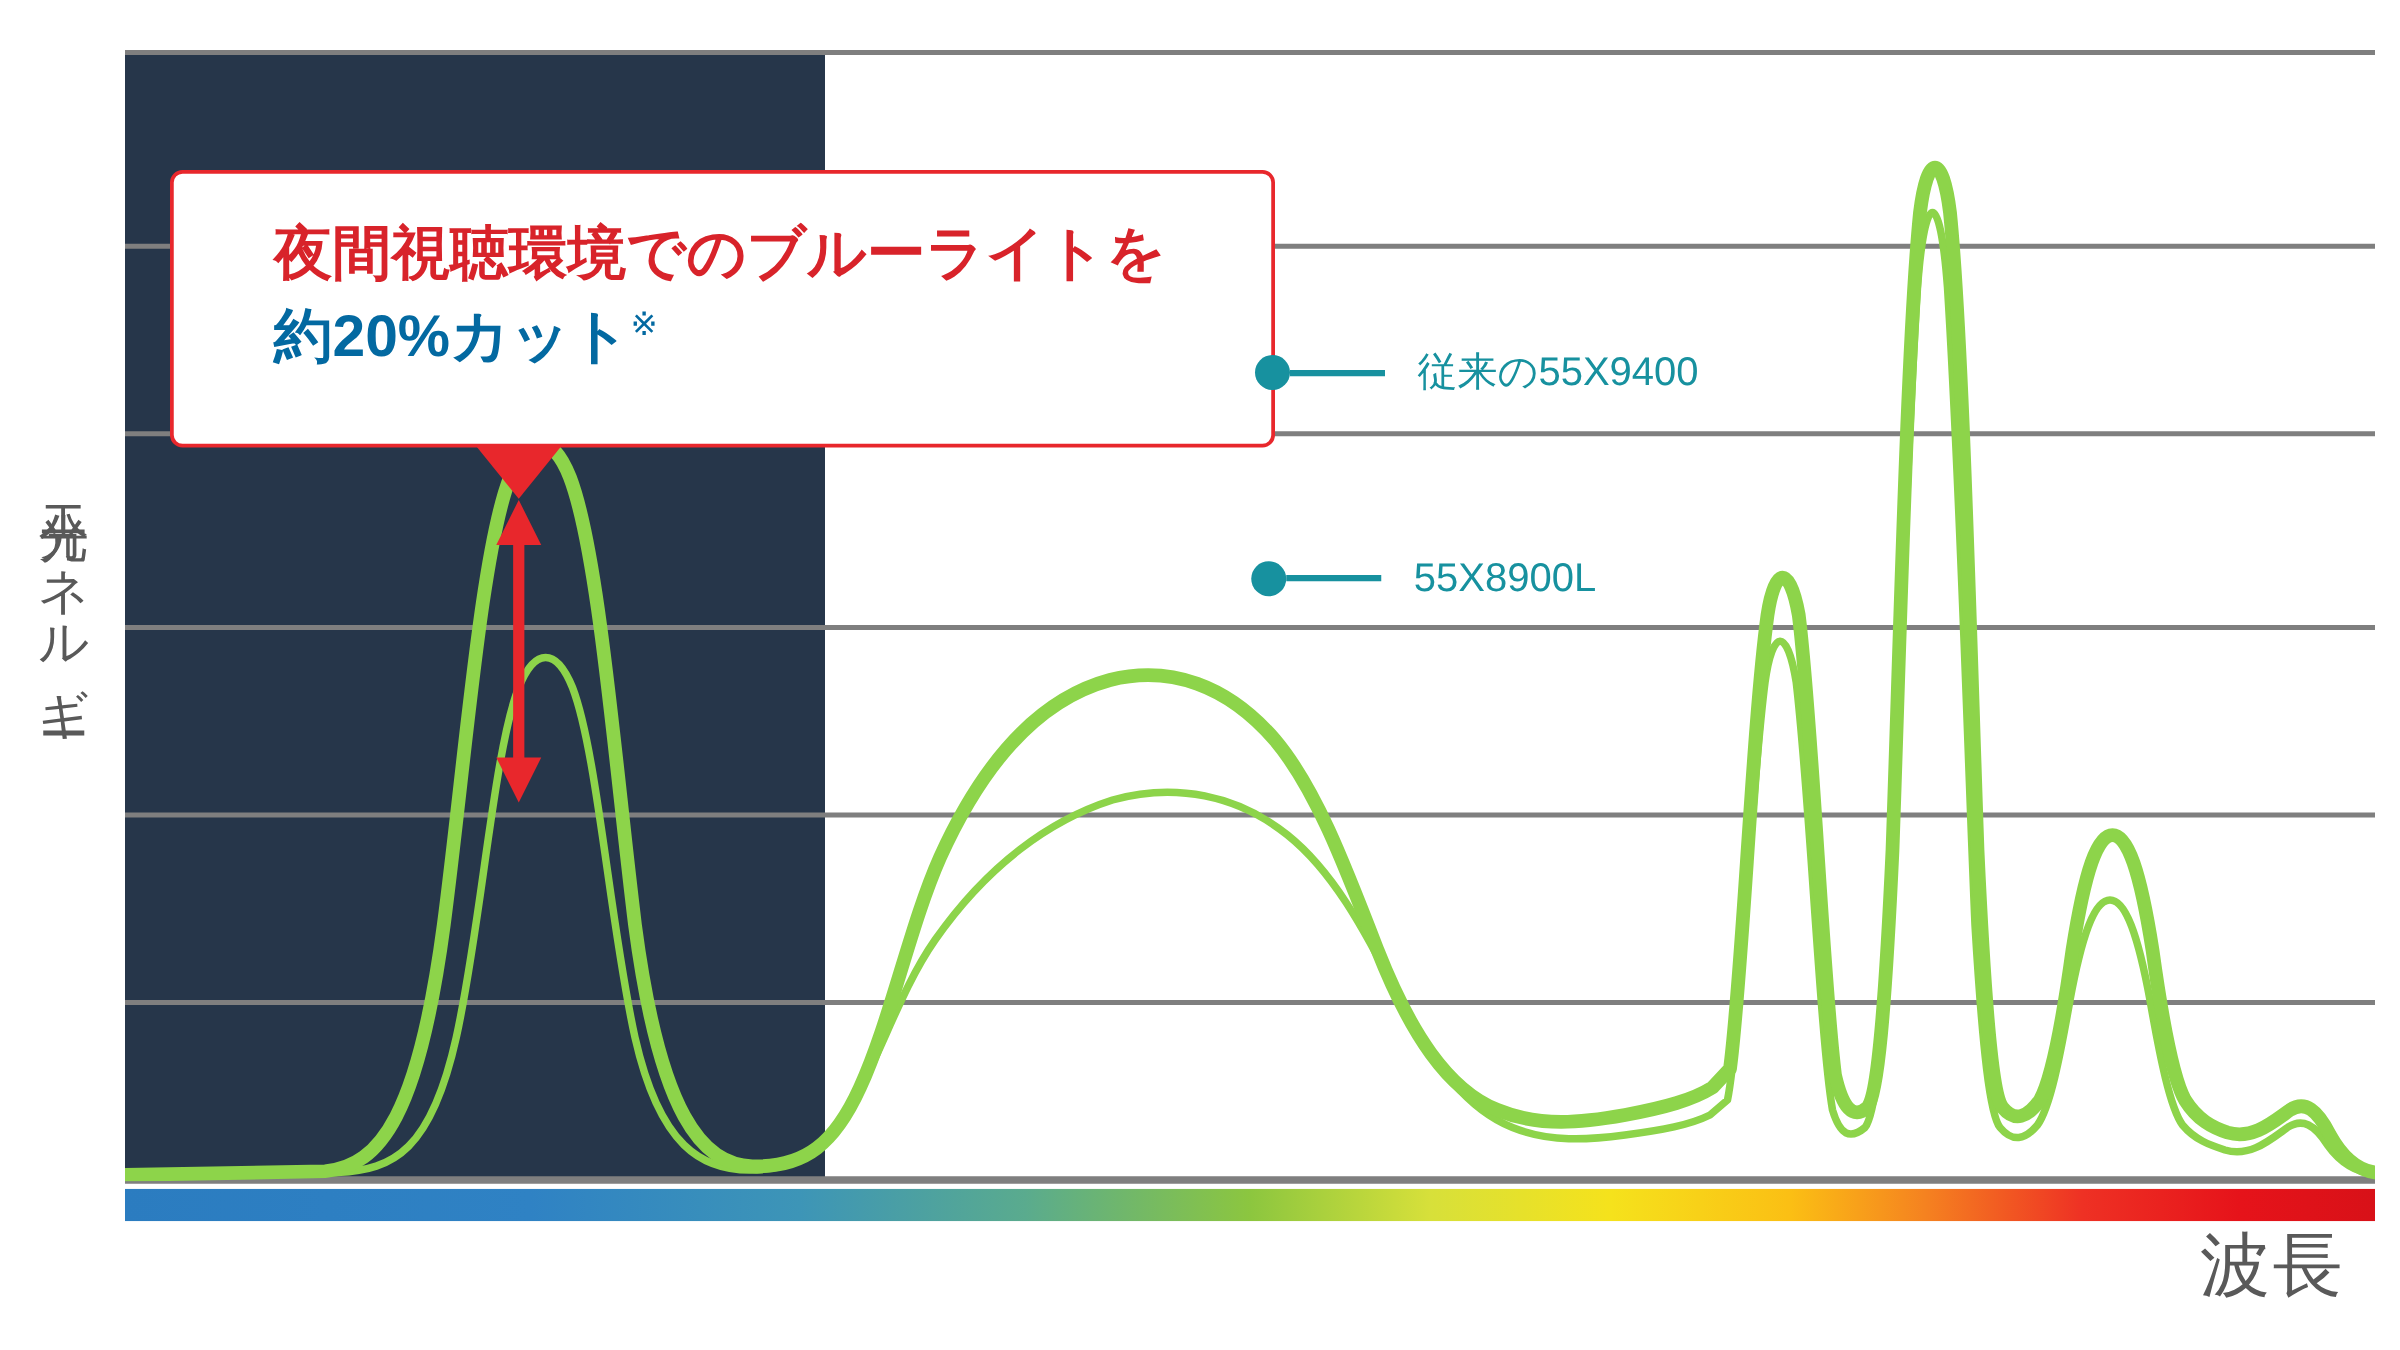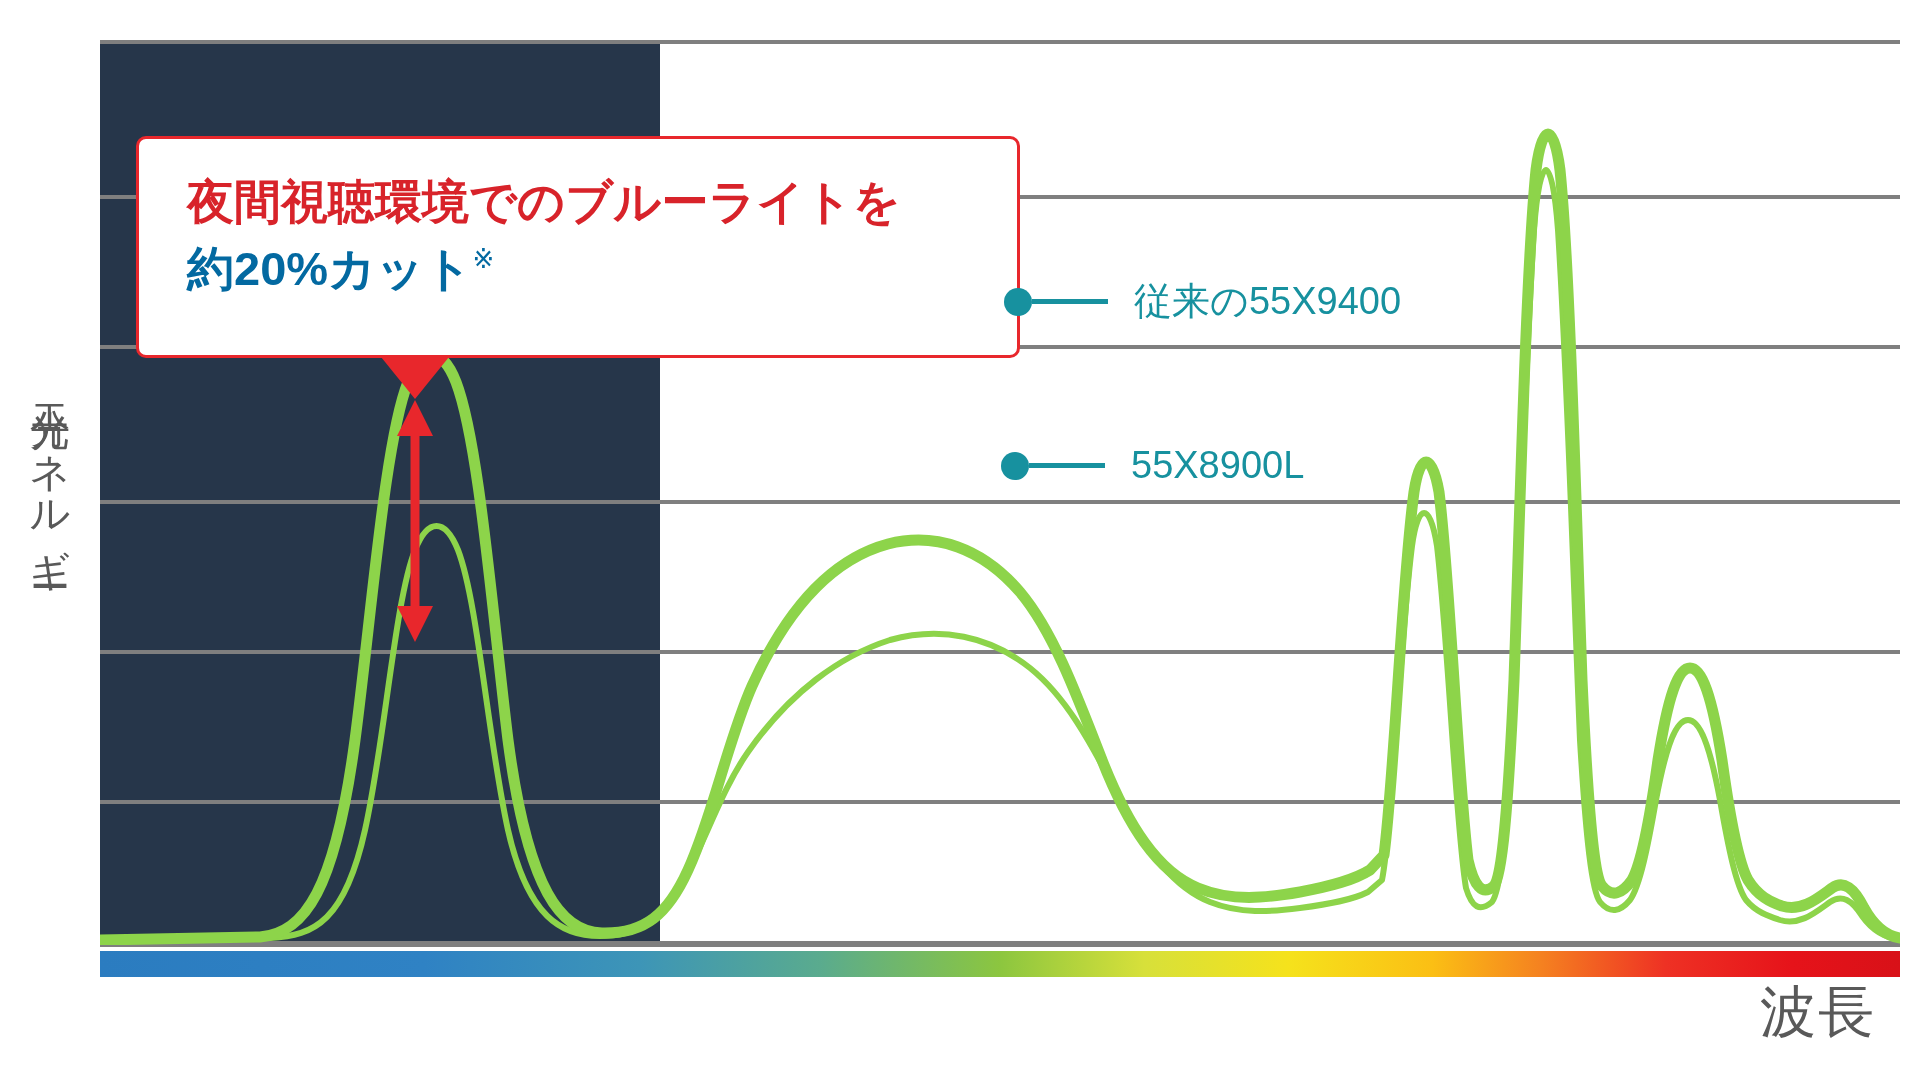--- a/index.html
+++ b/index.html
@@ -84,20 +84,21 @@
     border-radius: 10px;
     padding: 30px 0 0 48px;
   }
   #callout .line {
     color: #d8232a;
     font-size: 47px;
     font-weight: bold;
     line-height: 1.42;
     white-space: nowrap;
     letter-spacing: 0px;
+    margin-left: 32px;
   }
   #callout .aster {
     font-size: 26px;
     font-weight: normal;
     vertical-align: super;
     letter-spacing: 0;
   }
   #tail {
     position: absolute;
     left: 381px; top: 357px;
@@ -124,21 +125,21 @@
     flex: 0 0 auto;
   }
   .legend-rule {
     width: 76px; height: 5px;
     background: #17919f;
     flex: 0 0 auto;
   }
   .legend-text {
     margin-left: 26px;
     color: #17919f;
-    font-size: 38px;
+    font-size: 32px;
     font-weight: 400;
     letter-spacing: 0px;
   }
   #legend-1 { left: 1004px; top: 276px; }
   #legend-2 { left: 1001px; top: 444px; }
 </style>
 </head>
 <body>
 
 <div id="stage">

